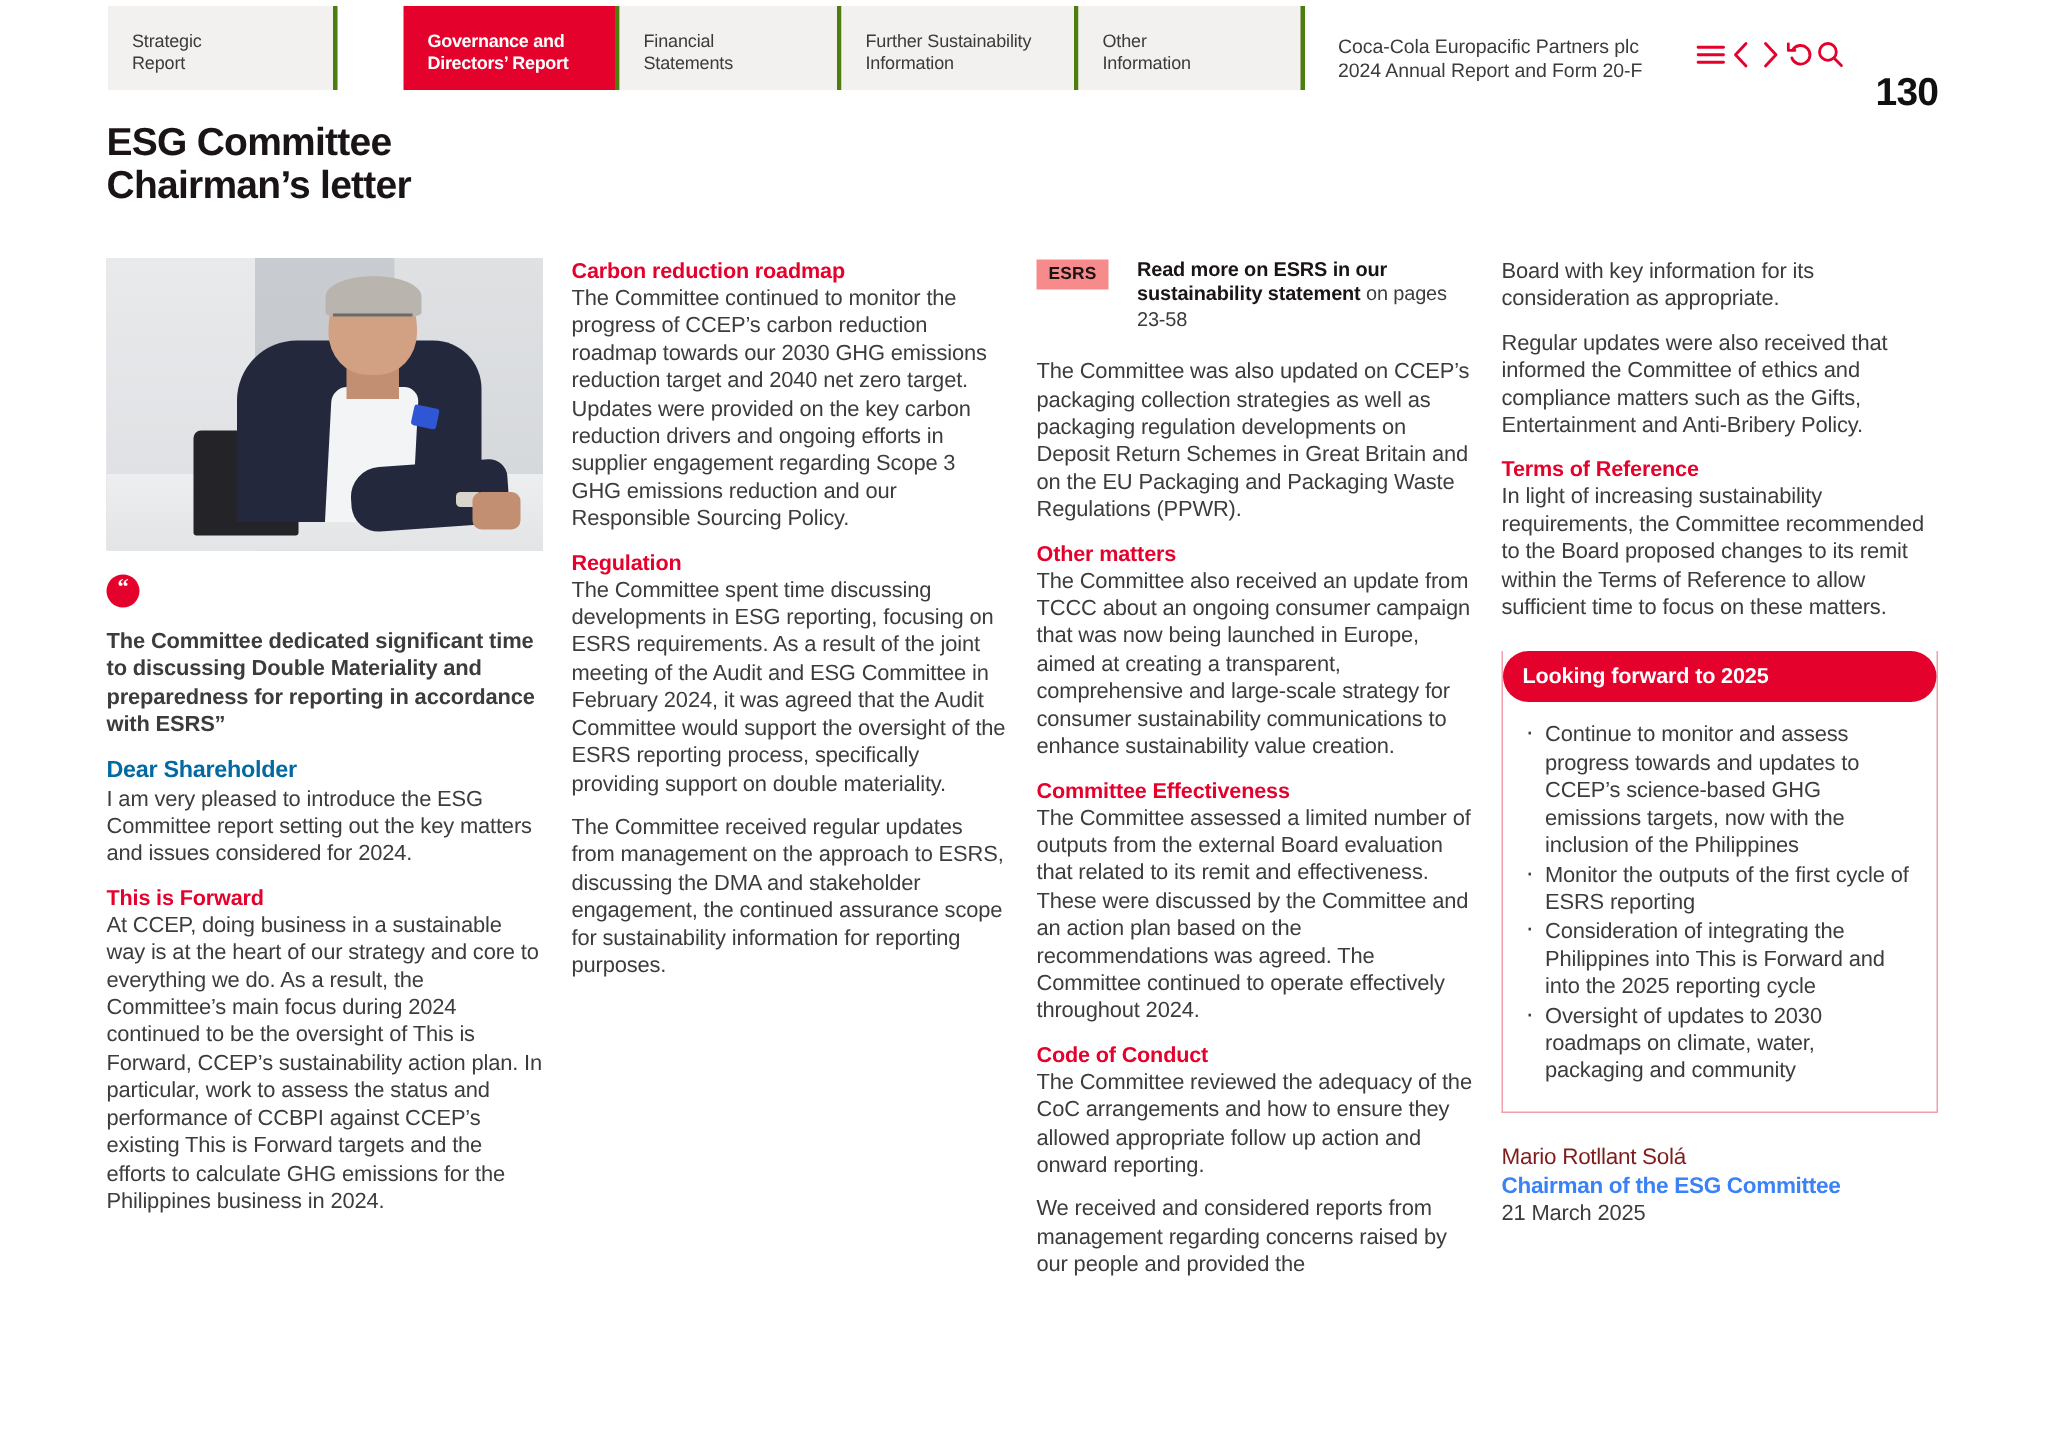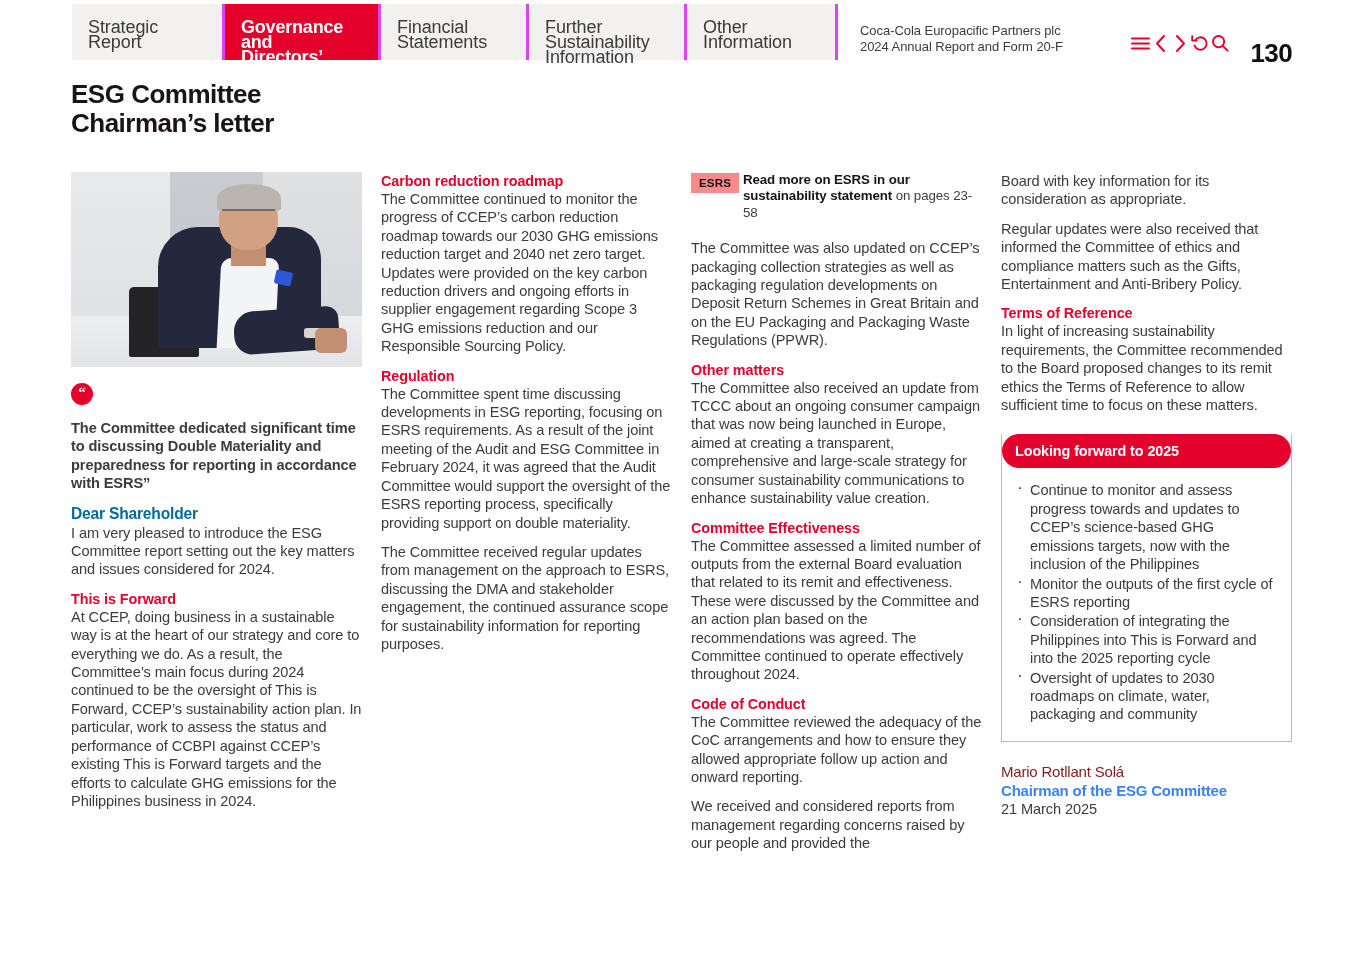--- a/index.html
+++ b/index.html
@@ -21,54 +21,53 @@
   .header {
     position: absolute;
     left: 72px; top: 4px;
     width: 1220px; height: 56px;
     display: flex;
     align-items: stretch;
   }
   .tabs { display: flex; height: 56px; }
   .tab {
     background: #f2f1f0;
-    border-right: 3px solid #d946ef;
+    border-right: 3px solid #4d7c0f;
     padding: 16px 14px 0 16px;
-    font-size: 18px;
+    font-size: 12px;
     line-height: 15px;
     color: #3b3b3b;
     letter-spacing: -0.1px;
     white-space: pre-line;
     cursor: pointer;
   }
   .tab.active {
     background: #e4022d;
     color: #ffffff;
     font-weight: bold;
     letter-spacing: -0.2px;
   }
   .tab-0 { width: 153px; }
-  .tab-1 { width: 156px; }
+  .tab-1 { width: 144px; margin-left: 44px; }
   .tab-2 { width: 148px; }
   .tab-3 { width: 158px; }
   .tab-4 { width: 151px; }
 
   .doc-title {
     margin-left: 22px;
     padding-top: 19px;
     font-size: 13px;
     line-height: 15.5px;
     color: #3b3b3b;
     white-space: pre-line;
     letter-spacing: -0.05px;
   }
   .header-tools {
     margin-left: auto;
     display: flex;
-    align-items: center;
     padding-top: 22px;
   }
   .ico {
     width: 20px; height: 20px;
     display: inline-flex;
     align-items: center;
     justify-content: center;
     cursor: pointer;
   }
   .ico svg { display: block; }
@@ -183,21 +182,21 @@
     font-weight: bold;
     line-height: 21.6px;
     color: #1a1416;
     letter-spacing: -0.25px;
     margin: 0 0 14px 0;
   }
 
   
   .esrs-box {
     display: flex;
-    gap: 4px;
+    gap: 19px;
     margin-bottom: 18px;
   }
   .esrs-badge {
     background: #f78b8b;
     color: #1a1416;
     font-size: 11.6px;
     font-weight: bold;
     letter-spacing: 0.1px;
     padding: 4px 8px 4px 8px;
     height: 20px;
@@ -394,21 +393,21 @@
       <div class="sub">Code of Conduct</div>
       <p>The Committee reviewed the adequacy of the CoC arrangements and how to ensure they allowed appropriate follow up action and onward reporting.</p>
       <p>We received and considered reports from management regarding concerns raised by our people and provided the</p>
     </div>
 
     <div class="col">
       <p>Board with key information for its consideration as appropriate.</p>
       <p>Regular updates were also received that informed the Committee of ethics and compliance matters such as the Gifts, Entertainment and Anti-Bribery Policy.</p>
 
       <div class="sub">Terms of Reference</div>
-      <p>In light of increasing sustainability requirements, the Committee recommended to the Board proposed changes to its remit ethics the Terms of Reference to allow sufficient time to focus on these matters.</p>
+      <p>In light of increasing sustainability requirements, the Committee recommended to the Board proposed changes to its remit within the Terms of Reference to allow sufficient time to focus on these matters.</p>
 
       <div class="lf-box">
         <div class="lf-head">Looking forward to 2025</div>
         <ul class="lf-list">
           <li>Continue to monitor and assess progress towards and updates to CCEP’s science-based GHG emissions targets, now with the inclusion of the Philippines</li>
           <li>Monitor the outputs of the first cycle of ESRS reporting</li>
           <li>Consideration of integrating the Philippines into This is Forward and into the 2025 reporting cycle</li>
           <li>Oversight of updates to 2030 roadmaps on climate, water, packaging and community</li>
         </ul>
       </div>

